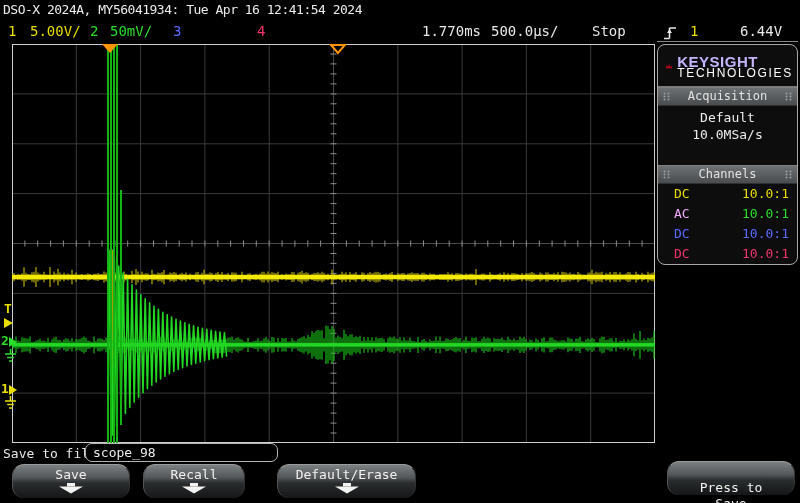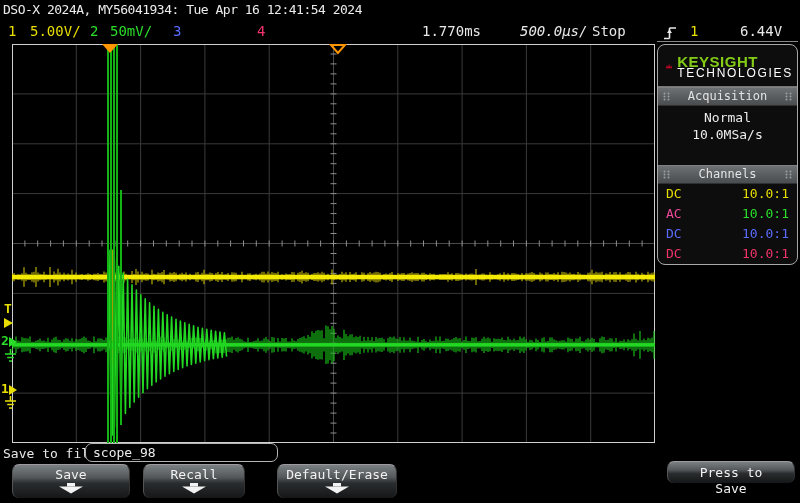--- a/index.html
+++ b/index.html
@@ -14,56 +14,56 @@
   #grid{left:12px;top:44px;width:643px;height:399px;}
   
   .mk{font-size:13px;font-weight:bold;line-height:12px;}
   .tri-r{width:0;height:0;border-top:5px solid transparent;border-bottom:5px solid transparent;}
   
   #panel{left:657px;top:44px;width:141px;height:221px;background:#0d0d0d;
          border:1px solid #a8a8a8;border-radius:8px;box-sizing:border-box;
          display:flex;flex-direction:column;overflow:hidden;}
   #logo-row{display:flex;align-items:center;padding:6px 4px 5px 8px;border-bottom:1px solid #777;}
   #brand-name{font-family:"Liberation Sans",sans-serif;font-weight:bold;font-size:15px;
-              letter-spacing:0.5px;color:#84cc16;line-height:15px;}
+              letter-spacing:0.5px;color:#c4b5fd;line-height:15px;}
   #brand-sub{font-family:"Liberation Sans",sans-serif;font-size:12px;letter-spacing:1.7px;
              color:#fff;line-height:9px;}
   .hdr{position:relative;height:17px;margin:0;background:linear-gradient(180deg,#6d7174 0%,#585c5f 55%,#494d50 100%);
        color:#e3e3e3;font-size:12px;text-align:center;line-height:17px;
        border-top:1px solid #808080;border-bottom:1px solid #303030;}
   .grip{position:absolute;top:4px;width:7px;height:9px;opacity:0.8;}
   .grip.l{left:5px;} .grip.r{right:5px;}
   .cent{text-align:center;font-size:13px;line-height:17px;color:#ececec;}
   #acq-spacer{flex:1;}
-  .chrow{display:flex;justify-content:space-between;padding:0 8px;font-size:13px;line-height:20px;height:20px;}
+  .chrow{display:flex;justify-content:space-between;padding:0 8px;font-size:13px;line-height:20px;height:20px;margin-left:8px;}
   
   #savelabel{left:3px;top:446px;font-size:13px;}
   #fileinput{left:85px;top:443px;width:184px;height:17px;background:#000;border:1px solid #b5b5b5;
              border-radius:7px;font-size:13px;line-height:17px;padding-left:7px;color:#ececec;}
-  .softkey{position:absolute;top:464px;height:34px;border-radius:7px;box-sizing:border-box;
+  .softkey{position:absolute;top:464px;height:34px;border-radius:12px;box-sizing:border-box;
            background:linear-gradient(180deg,#7b8083 0%,#53575a 38%,#2a2d2f 55%,#141617 100%);
            border-top:1px solid #9b9b9b;border-left:1px solid #555;border-right:1px solid #333;
            text-align:center;color:#f2f2f2;font-size:13px;cursor:pointer;}
   .softkey .lbl{margin-top:2px;}
   .softkey svg{display:block;margin:1px auto 0;}
-  #sk-press{top:461px;height:22px;line-height:16px;padding-top:3px;}
+  #sk-press{top:461px;height:34px;line-height:16px;padding-top:18px;}
 </style>
 </head>
 <body>
 
 <div class="abs" id="title">DSO-X 2024A, MY56041934: Tue Apr 16 12:41:54 2024</div>
 
 <div class="abs st" style="left: 8px; color: rgb(232, 222, 0);">1</div>
 <div class="abs st" style="left: 30px; color: rgb(232, 222, 0);">5.00V/</div>
 <div class="abs st" style="left: 90px; color: rgb(42, 222, 42);">2</div>
 <div class="abs st" style="left: 110px; color: rgb(42, 222, 42);">50mV/</div>
 <div class="abs st" style="left: 173px; color: rgb(90, 108, 255);">3</div>
 <div class="abs st" style="left: 257px; color: rgb(240, 52, 107);">4</div>
 <div class="abs st" style="left:422px;">1.770ms</div>
-<div class="abs st" style="left:520px;font-style:italic;">500.0µs/</div>
+<div class="abs st" style="left:491px;">500.0µs/</div>
 <div class="abs st" style="left:592px;">Stop</div>
 <svg class="abs" style="left:663px;top:25px;" width="14" height="16">
   <path d="M1,13.5 H6.5 M6.5,13.5 V3 M6.5,3 H13" stroke="#e8e8e8" stroke-width="1.6" fill="none"></path>
   <path d="M4,8 L6.5,4.2 L9,8 Z" fill="#e8e8e8"></path>
 </svg>
 <div class="abs st" style="left: 690px; color: rgb(232, 222, 0);">1</div>
 <div class="abs st" style="left:740px;text-align:center;">6.44V</div>
 
 <div class="abs" id="grid"><svg width="643" height="399" viewBox="0 0 643 399">
       <line x1="64.3" y1="0" x2="64.3" y2="399" stroke="#3a3a3a" stroke-width="1"></line>
@@ -871,21 +871,21 @@
       <g fill="#aab0b0">
           <circle cx="1.5" cy="1.5" r="1"></circle>
           <circle cx="5.5" cy="1.5" r="1"></circle>
           <circle cx="1.5" cy="4.5" r="1"></circle>
           <circle cx="5.5" cy="4.5" r="1"></circle>
           <circle cx="1.5" cy="7.5" r="1"></circle>
           <circle cx="5.5" cy="7.5" r="1"></circle>
         </g>
     </svg>
   </div>
-  <div class="cent" style="margin-top:3px;">Normal</div>
+  <div class="cent" style="margin-top:3px;">Default</div>
   <div class="cent">10.0MSa/s</div>
   <div id="acq-spacer"></div>
 
   <div class="hdr">
     <svg class="grip l" viewBox="0 0 7 9">
       <g fill="#aab0b0">
           <circle cx="1.5" cy="1.5" r="1"></circle>
           <circle cx="5.5" cy="1.5" r="1"></circle>
           <circle cx="1.5" cy="4.5" r="1"></circle>
           <circle cx="5.5" cy="4.5" r="1"></circle>
@@ -903,21 +903,21 @@
           <circle cx="1.5" cy="7.5" r="1"></circle>
           <circle cx="5.5" cy="7.5" r="1"></circle>
         </g>
     </svg>
   </div>
   <div class="chrow">
     <span style="color: rgb(232, 222, 0);">DC</span>
     <span style="color: rgb(232, 222, 0);">10.0:1</span>
   </div>
   <div class="chrow">
-    <span style="color: #ec4899;">AC</span>
+    <span style="color: #f0abfc;">AC</span>
     <span style="color: rgb(42, 222, 42);">10.0:1</span>
   </div>
   <div class="chrow">
     <span style="color: rgb(90, 108, 255);">DC</span>
     <span style="color: rgb(90, 108, 255);">10.0:1</span>
   </div>
   <div class="chrow">
     <span style="color: rgb(240, 52, 107);">DC</span>
     <span style="color: rgb(240, 52, 107);">10.0:1</span>
   </div>
@@ -933,21 +933,21 @@
       <polygon points="1,3.5 25,3.5 13,10.5" fill="#f2f2f2"></polygon>
   </svg>
 </div>
 <div class="softkey" style="left:143px;width:102px;">
   <div class="lbl">Recall</div>
   <svg width="26" height="11">
     <rect x="9" y="0" width="8" height="3.5" fill="#f2f2f2"></rect>
       <polygon points="1,3.5 25,3.5 13,10.5" fill="#f2f2f2"></polygon>
   </svg>
 </div>
-<div class="softkey" style="left:277px;width:120px;">
+<div class="softkey" style="left:277px;width:139px;">
   <div class="lbl">Default/Erase</div>
   <svg width="26" height="11">
     <rect x="9" y="0" width="8" height="3.5" fill="#f2f2f2"></rect>
       <polygon points="1,3.5 25,3.5 13,10.5" fill="#f2f2f2"></polygon>
   </svg>
 </div>
 <div class="softkey" id="sk-press" style="left:667px;width:128px;">
   <div>Press to</div>
   <div>Save</div>
 </div>

